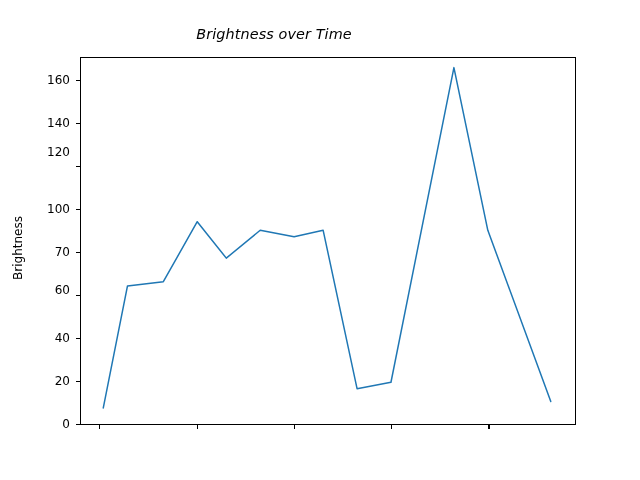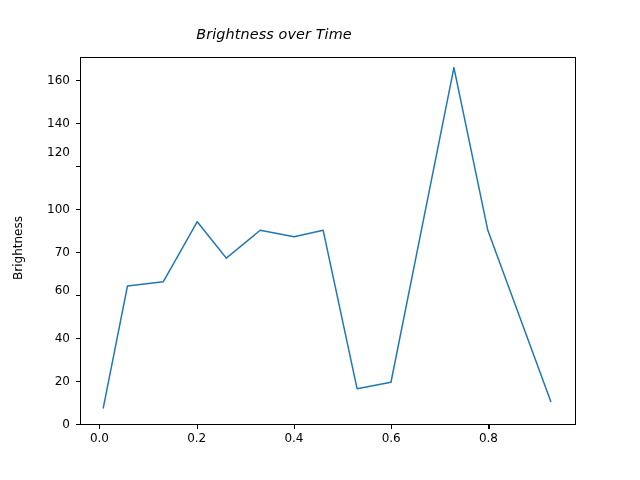--- a/index.html
+++ b/index.html
@@ -123,27 +123,20 @@
       <div class="tick-label ytick-label" style="top: 423.924px;">0</div>
       <div class="tick-label ytick-label" style="top: 380.883px;">20</div>
       <div class="tick-label ytick-label" style="top: 337.842px;">40</div>
       <div class="tick-label ytick-label" style="top: 290px;">60</div>
       <div class="tick-label ytick-label" style="top: 251.76px;">70</div>
       <div class="tick-label ytick-label" style="top: 208.719px; margin-left: 45px;">100</div>
       <div class="tick-label ytick-label" style="top: 152px;">120</div>
       <div class="tick-label ytick-label" style="top: 122.637px;">140</div>
       <div class="tick-label ytick-label" style="top: 79.5965px;">160</div>
     </div>
-  <div id="xtick-labels">
-      <div class="tick-label xtick-label" style="left: 99.451px;">0.0</div>
-      <div class="tick-label xtick-label" style="left: 196.706px;">0.2</div>
-      <div class="tick-label xtick-label" style="left: 293.961px;">0.4</div>
-      <div class="tick-label xtick-label" style="left: 391.216px;">0.6</div>
-      <div class="tick-label xtick-label" style="left: 488.471px;">0.8</div>
-    </div>
   <div id="tick-marks">
       <div class="tick-mark ytick-mark" style="top: 423.924px;"></div>
       <div class="tick-mark ytick-mark" style="top: 380.883px;"></div>
       <div class="tick-mark ytick-mark" style="top: 337.842px;"></div>
       <div class="tick-mark ytick-mark" style="top: 294.801px;"></div>
       <div class="tick-mark ytick-mark" style="top: 251.76px;"></div>
       <div class="tick-mark ytick-mark" style="top: 208.719px;"></div>
       <div class="tick-mark ytick-mark" style="top: 165.678px;"></div>
       <div class="tick-mark ytick-mark" style="top: 122.637px;"></div>
       <div class="tick-mark ytick-mark" style="top: 79.5965px;"></div>

